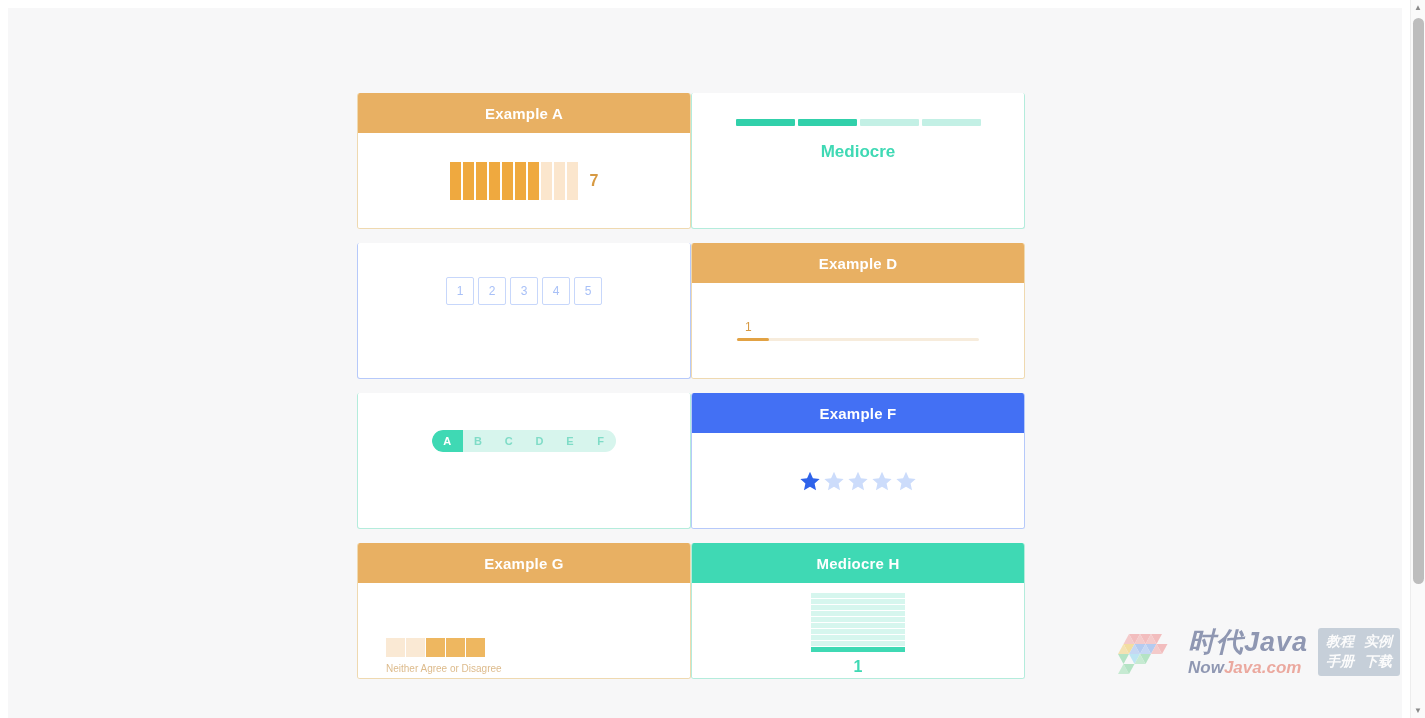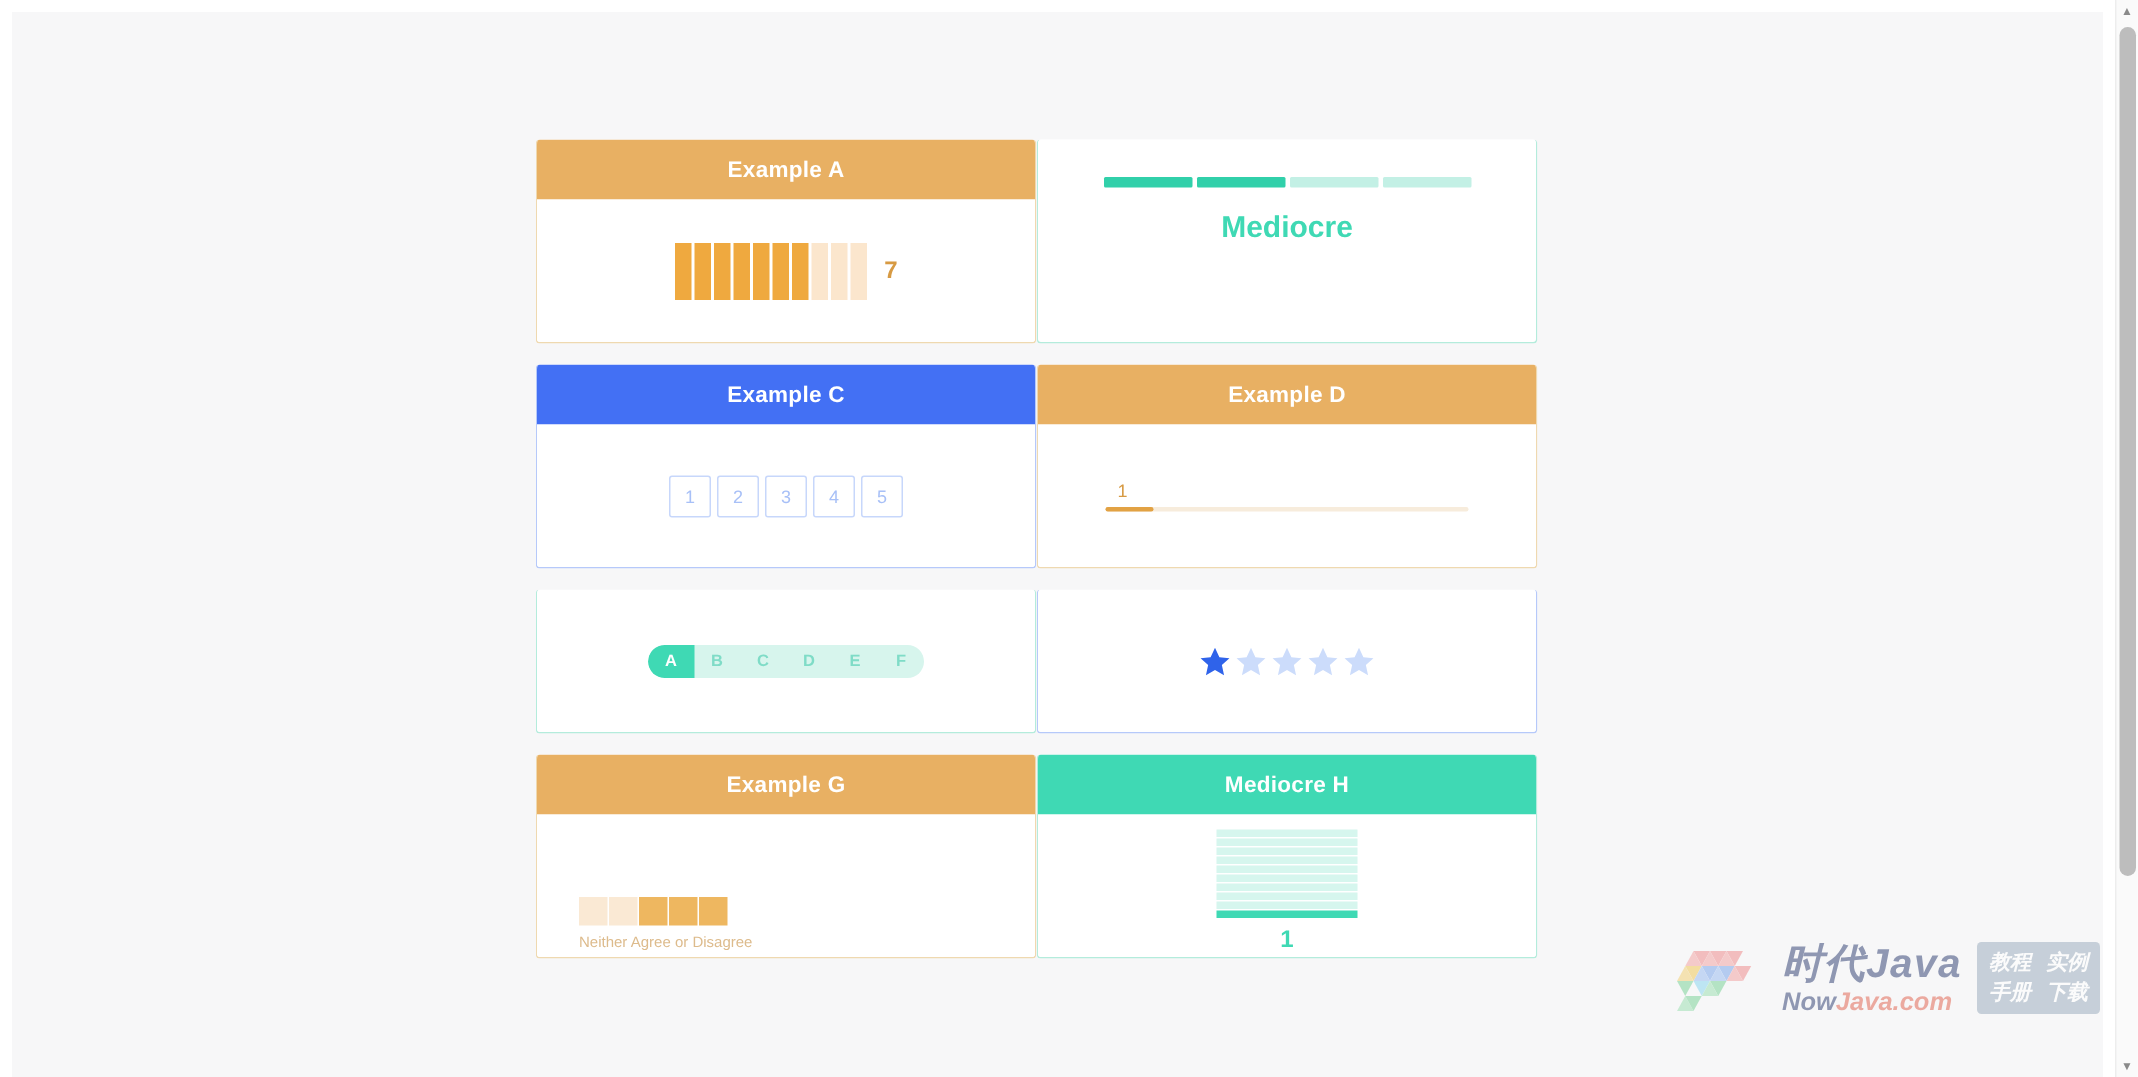--- a/index.html
+++ b/index.html
@@ -58,21 +58,21 @@
   .segbar { display: flex; align-items: center; gap: 12px; }
   .segbar .segs { display: flex; gap: 2px; }
   .segbar .seg { width: 11px; height: 38px; background: #efa93f; }
   .segbar .seg.off { background: #fbe6cd; }
   .segbar .val { font-size: 16px; font-weight: bold; color: #d79a43; }
 
   
   .stepbar { display: flex; gap: 3px; width: 245px; }
   .stepbar .st { flex: 1; height: 7px; background: #31d0aa; border-radius: 1px; }
   .stepbar .st.off { background: #c3f0e5; }
-  .steplabel { margin-top: 16px; font-size: 20px; font-weight: bold; color: #3fd9b4; }
+  .steplabel { margin-top: 16px; font-size: 17px; font-weight: bold; color: #3fd9b4; }
 
   
   .numboxes { display: flex; gap: 4px; }
   .numboxes .nb {
     width: 28px; height: 28px;
     border: 1px solid #c7d7fb;
     border-radius: 2px;
     display: flex; align-items: center; justify-content: center;
     font-size: 12px; color: #a8c0f7;
   }
@@ -198,21 +198,20 @@
           </div>
           <div class="steplabel">Mediocre</div>
         </div>
       </div>
 
     </div>
 
     <div class="row">
 
       <div class="card blue">
-        <div class="card-head">Example C</div>
         <div class="card-body">
           <div class="numboxes">
             <div class="nb">1</div>
             <div class="nb">2</div>
             <div class="nb">3</div>
             <div class="nb">4</div>
             <div class="nb">5</div>
           </div>
         </div>
       </div>
@@ -240,20 +239,21 @@
             <div class="pi">B</div>
             <div class="pi">C</div>
             <div class="pi">D</div>
             <div class="pi">E</div>
             <div class="pi">F</div>
           </div>
         </div>
       </div>
 
       <div class="card blue">
+        <div class="card-head">Example F</div>
         <div class="card-body">
           <div class="stars">
             <span>
                 <svg viewBox="0 0 24 24">
                   <polygon points="12,2 15.2,8.9 22.5,9.7 17,14.6 18.6,22 12,18.2 5.4,22 7,14.6 1.5,9.7 8.8,8.9" fill="#2f63ea"></polygon>
                 </svg>
               </span>
             <span>
                 <svg viewBox="0 0 24 24">
                   <polygon points="12,2 15.2,8.9 22.5,9.7 17,14.6 18.6,22 12,18.2 5.4,22 7,14.6 1.5,9.7 8.8,8.9" fill="#ccdcfb"></polygon>

